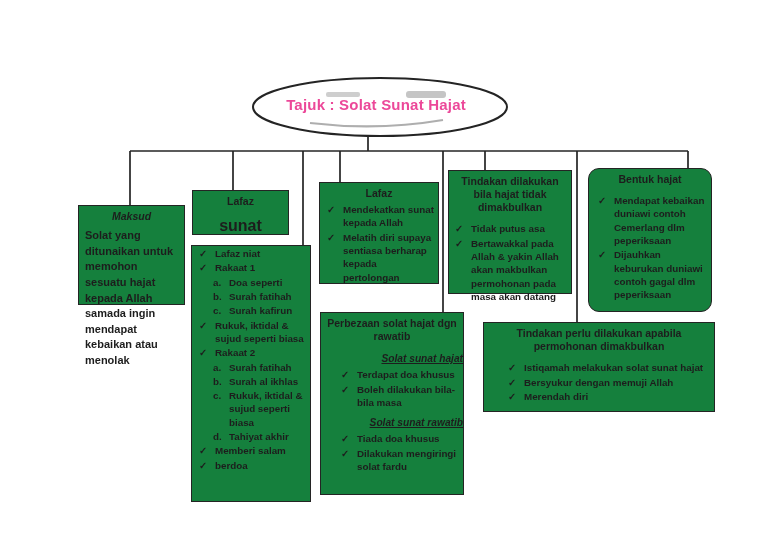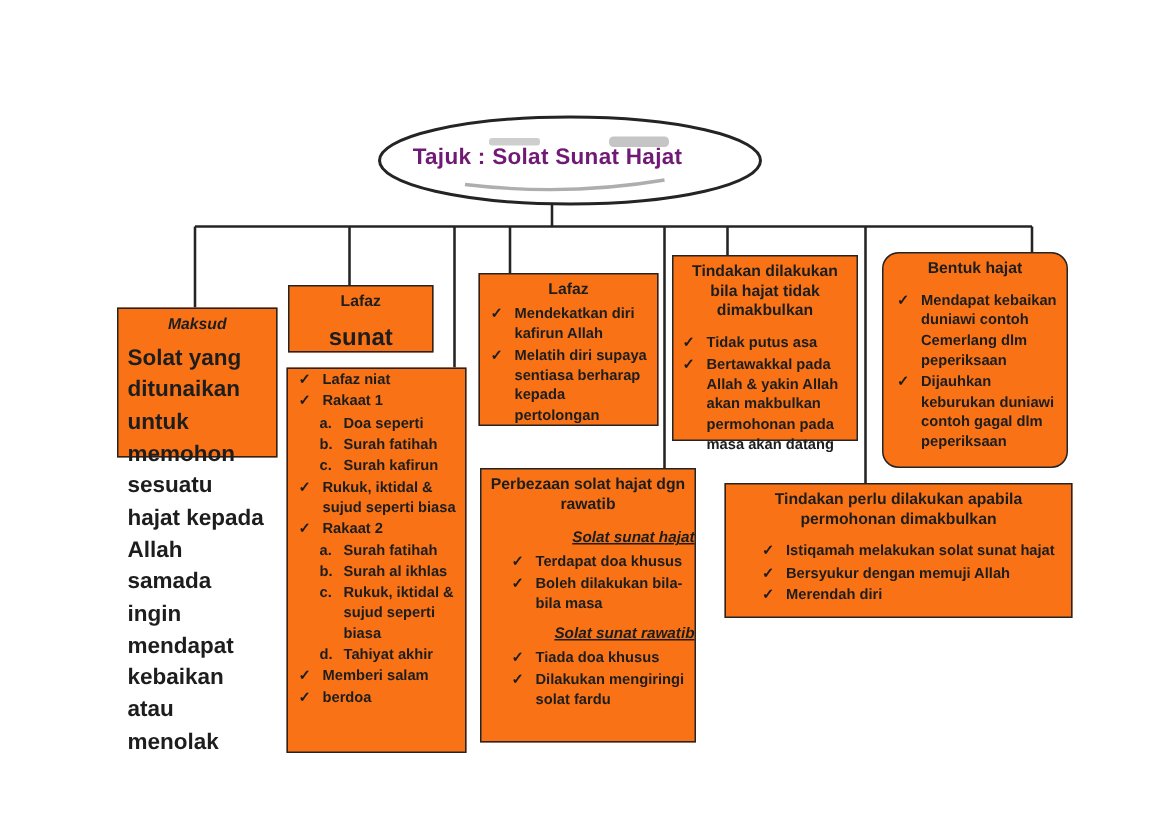--- a/index.html
+++ b/index.html
@@ -1,24 +1,24 @@
 <!DOCTYPE html>
 <html><head>
 <meta charset="utf-8">
 <style>
   html,body{margin:0;padding:0;background:#ffffff;}
   .page{position:relative;width:768px;height:543px;background:#ffffff;overflow:hidden;
         font-family:"Liberation Sans",sans-serif;color:#1c1c1c;}
   svg.layer{position:absolute;left:0;top:0;pointer-events:none;}
-  .title-text{position:absolute;left:253px;top:96px;width:224px;text-align:center;
-        font-size:15px;font-weight:700;letter-spacing:.2px;color:#701a75;}
-  .box{position:absolute;border:1.7px solid #242424;background:#f97316;font-weight:700;color:#1d1d1d;}
+  .title-text{position:absolute;left:264px;top:96px;width:224px;text-align:center;
+        font-size:15px;font-weight:700;letter-spacing:.2px;color:#ec4899;}
+  .box{position:absolute;border:1.7px solid #242424;background:#15803d;font-weight:700;color:#1d1d1d;}
   .bh{text-align:center;font-size:10.5px;font-weight:700;padding:4px 2px 2px 2px;line-height:1.25;}
   .bh.italic{font-style:italic;}
-  .body-text{font-size:15px;line-height:1.42;padding:3px 5px 2px 6px;}
+  .body-text{font-size:11px;line-height:1.42;padding:3px 5px 2px 6px;}
   .center-line{text-align:center;font-size:16px;margin-top:7px;}
   .li{display:flex;align-items:flex-start;gap:4px;font-size:9.8px;line-height:1.36;
       padding-right:4px;margin-top:1px;}
   .li .m{flex:none;width:12px;}
   .li .t{flex:1;}
   
   .kaifiat .li{padding-left:7px;}
   .kaifiat .li.sub{padding-left:21px;}
   .kaifiat .li.sub .m{width:12px;}
   .tujuan .li{padding-left:7px;}
@@ -123,21 +123,21 @@
     <div class="li">
         <span class="m">✓</span>
         <span class="t">berdoa</span>
       </div>
   </div>
 
   <div class="box tujuan" style="left:319px;top:182px;width:118px;height:100px;">
     <div class="bh">Lafaz</div>
     <div class="li">
         <span class="m">✓</span>
-        <span class="t">Mendekatkan diri kafirun Allah</span>
+        <span class="t">Mendekatkan sunat kepada Allah</span>
       </div>
     <div class="li">
         <span class="m">✓</span>
         <span class="t">Melatih diri supaya sentiasa berharap kepada pertolongan</span>
       </div>
   </div>
 
   <div class="box perbezaan" style="left:320px;top:312px;width:142px;height:181px;">
     <div class="bh">Perbezaan solat hajat dgn rawatib</div>
     <div class="subhead">Solat sunat hajat</div>

